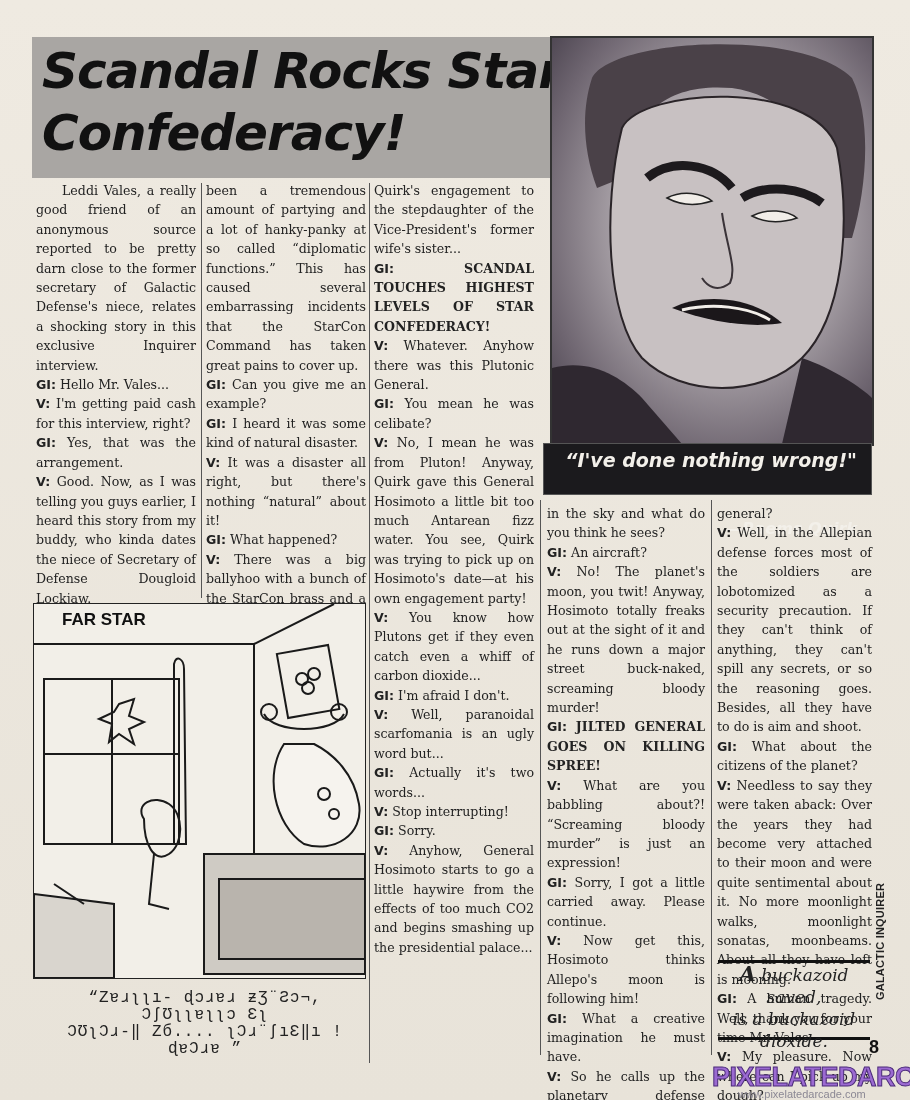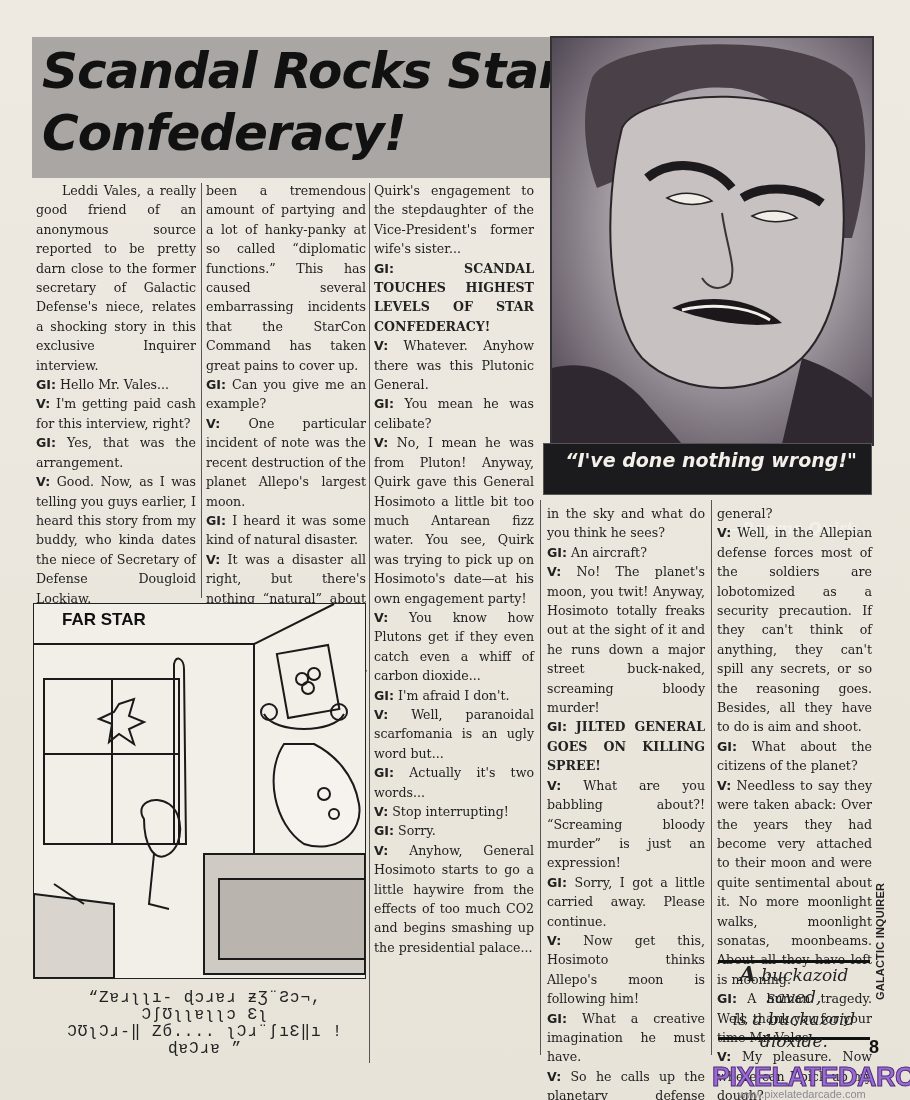--- a/index.html
+++ b/index.html
@@ -69,21 +69,20 @@
     <p><b class="sp">GI:</b> <span>Yes, that was the arrangement.</span></p>
     <p><b class="sp">V:</b> <span>Good. Now, as I was telling you guys earlier, I heard this story from my buddy, who kinda dates the niece of Secretary of Defense Dougloid Lockjaw.</span></p>
     <p><b class="sp">GI:</b> <span>Then this story comes from a highly placed and unimpeachable source. Please continue.</span></p>
     <p><b class="sp">V:</b> <span>Well apparently, there has</span></p>
   </div>
   <div class="rule" style="left:201px;top:183px;height:415px;"></div>
 
   <div class="col" style="left:206px;top:181px;width:160px;">
     <p><span>been a tremendous amount of partying and a lot of hanky-panky at so called “diplomatic functions.” This has caused several embarrassing incidents that the StarCon Command has taken great pains to cover up.</span></p>
     <p><b class="sp">GI:</b> <span>Can you give me an example?</span></p>
-    <p><b class="sp">V:</b> <span>One particular incident of note was the recent destruction of the planet Allepo's largest moon.</span></p>
     <p><b class="sp">GI:</b> <span>I heard it was some kind of natural disaster.</span></p>
     <p><b class="sp">V:</b> <span>It was a disaster all right, but there's nothing “natural” about it!</span></p>
     <p><b class="sp">GI:</b> <span>What happened?</span></p>
     <p><b class="sp">V:</b> <span>There was a big ballyhoo with a bunch of the StarCon brass and a lot of diplomatic types for Captain Raems T.</span></p>
   </div>
   <div class="rule" style="left:369px;top:183px;height:880px;"></div>
 
   <div class="col" style="left:374px;top:181px;width:160px;">
     <p><span>Quirk's engagement to the stepdaughter of the Vice-President's former wife's sister...</span></p>
     <p><b class="sp">GI:</b> <b class="cap">SCANDAL TOUCHES HIGHEST LEVELS OF STAR CONFEDERACY!</b></p>

